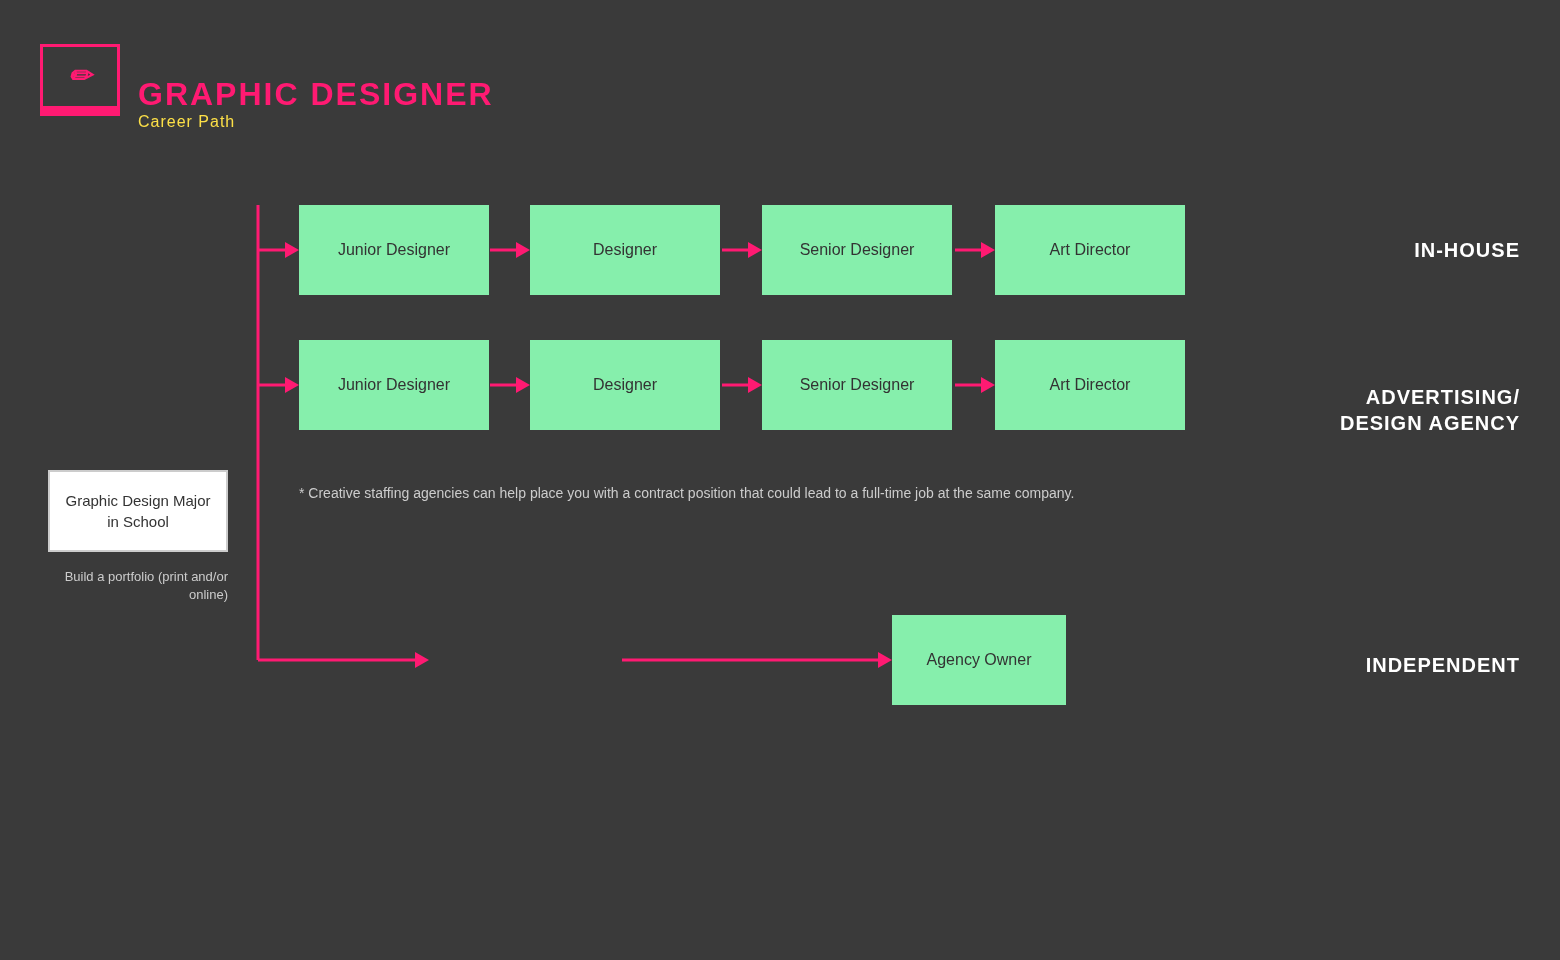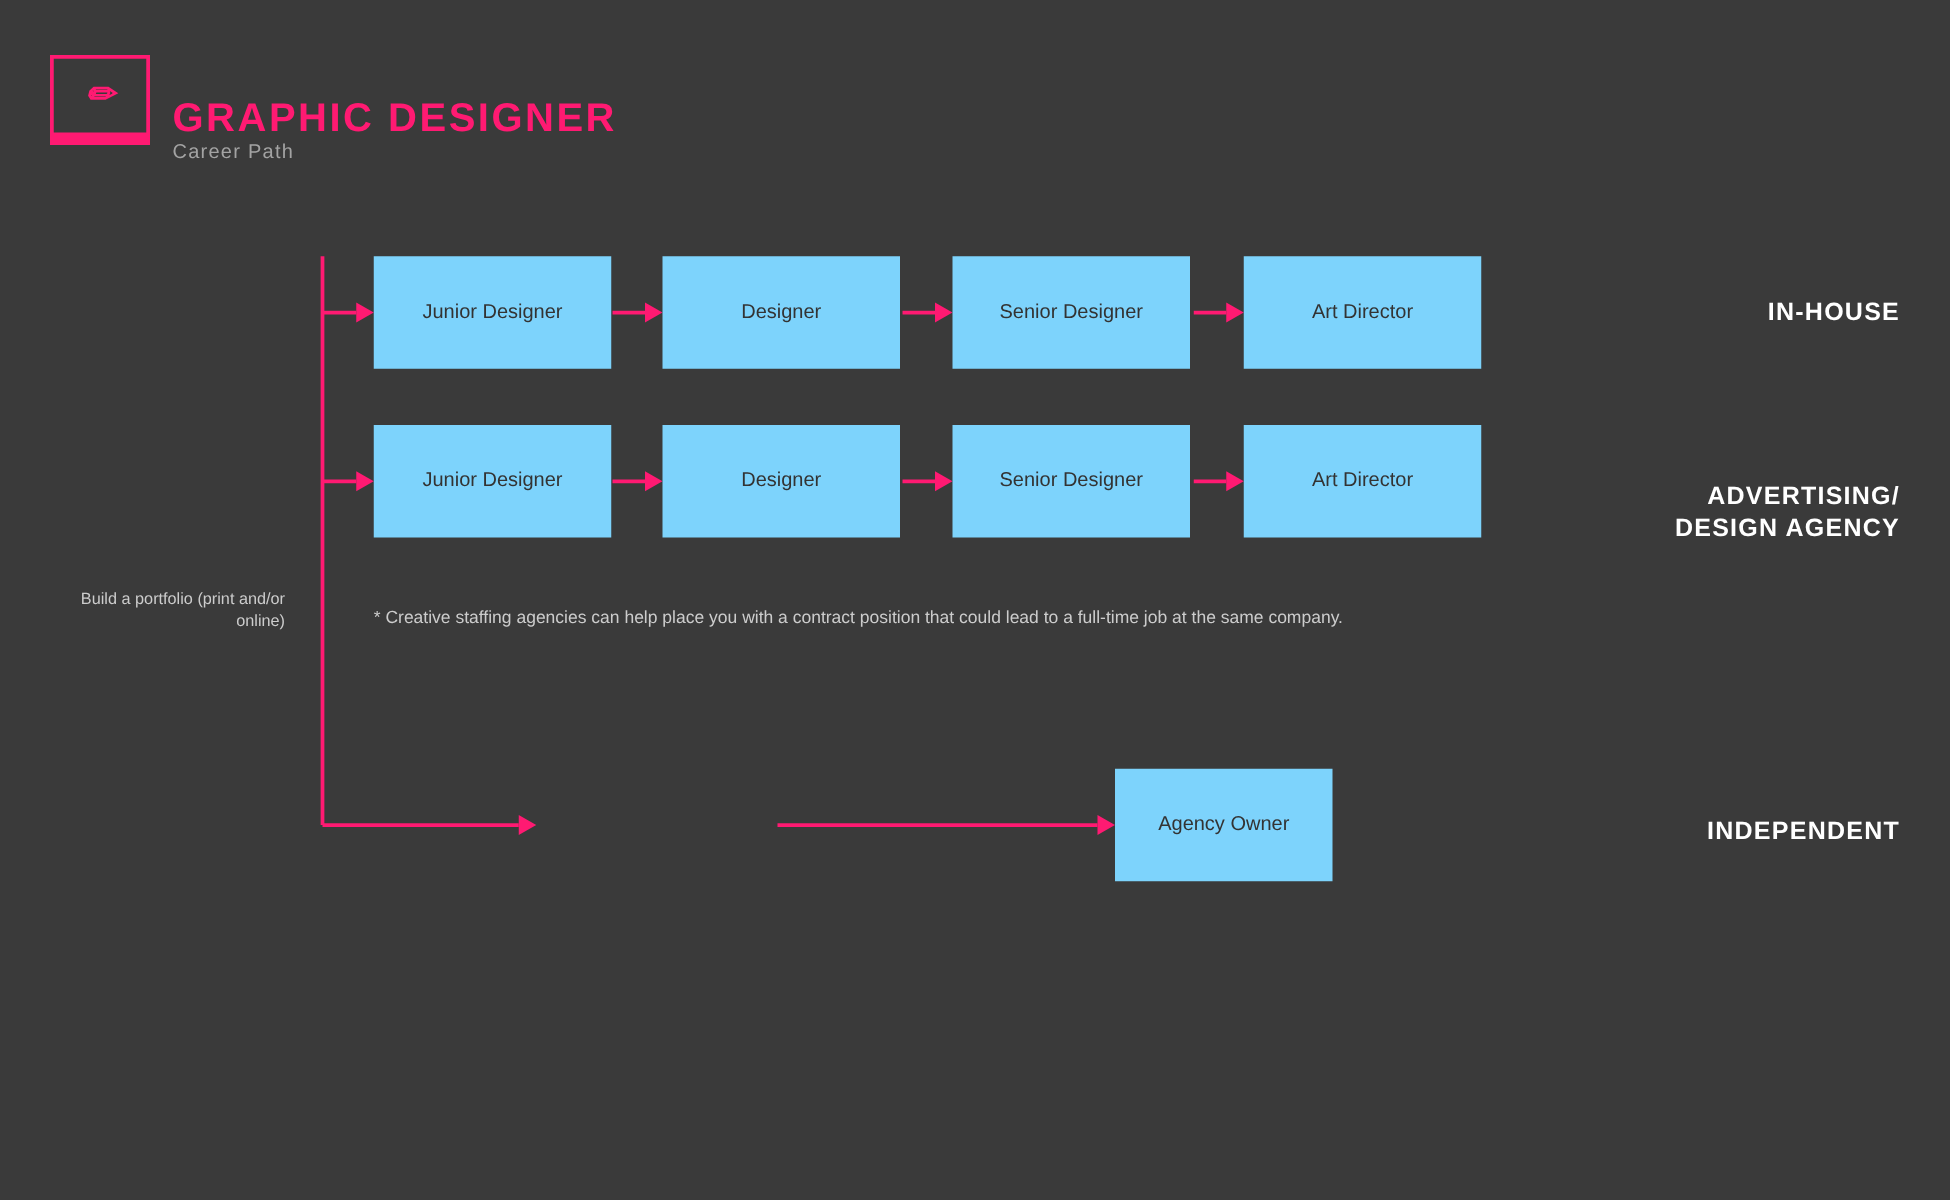--- a/index.html
+++ b/index.html
@@ -51,21 +51,21 @@
     }
     .main-title {
       color: #ff1a72;
       font-size: 32px;
       font-weight: 900;
       letter-spacing: 2px;
       text-transform: uppercase;
       margin-top: 48px;
     }
     .sub-title {
-      color: #a3a3a3;
+      color: #fde047;
       font-size: 16px;
       font-weight: normal;
       letter-spacing: 1px;
     }
 
     
     .diagram {
       position: absolute;
       top: 140px;
       left: 0;
@@ -105,21 +105,21 @@
       font-size: 20px;
       font-weight: 900;
       letter-spacing: 1px;
       text-align: right;
       line-height: 1.3;
     }
 
     
     .career-box {
       position: absolute;
-      background: #7dd3fc;
+      background: #86efac;
       padding: 20px 27px;
       font-size: 16px;
       color: #333;
       text-align: center;
       display: flex;
       align-items: center;
       justify-content: center;
       width: 190px;
       height: 90px;
     }
@@ -185,20 +185,23 @@
     <polygon points="981,237 995,245 981,253" fill="#ff1a72"></polygon>
 
     <line x1="258" y1="520" x2="415" y2="520" stroke="#ff1a72" stroke-width="3"></line>
     <polygon points="415,512 429,520 415,528" fill="#ff1a72"></polygon>
 
     <line x1="622" y1="520" x2="878" y2="520" stroke="#ff1a72" stroke-width="3"></line>
     <polygon points="878,512 892,520 878,528" fill="#ff1a72"></polygon>
   </svg>
 
   <div class="start-node">
+    <div class="start-box">
+      <span>Graphic Design Major in School</span>
+    </div>
     <div class="start-label">Build a portfolio (print and/or online)</div>
   </div>
 
   <div class="career-box" style="left: 299px; top: 65px;">
     <span>Junior Designer</span>
   </div>
 
   <div class="career-box" style="left: 530px; top: 65px;">
     <span>Designer</span>
   </div>

